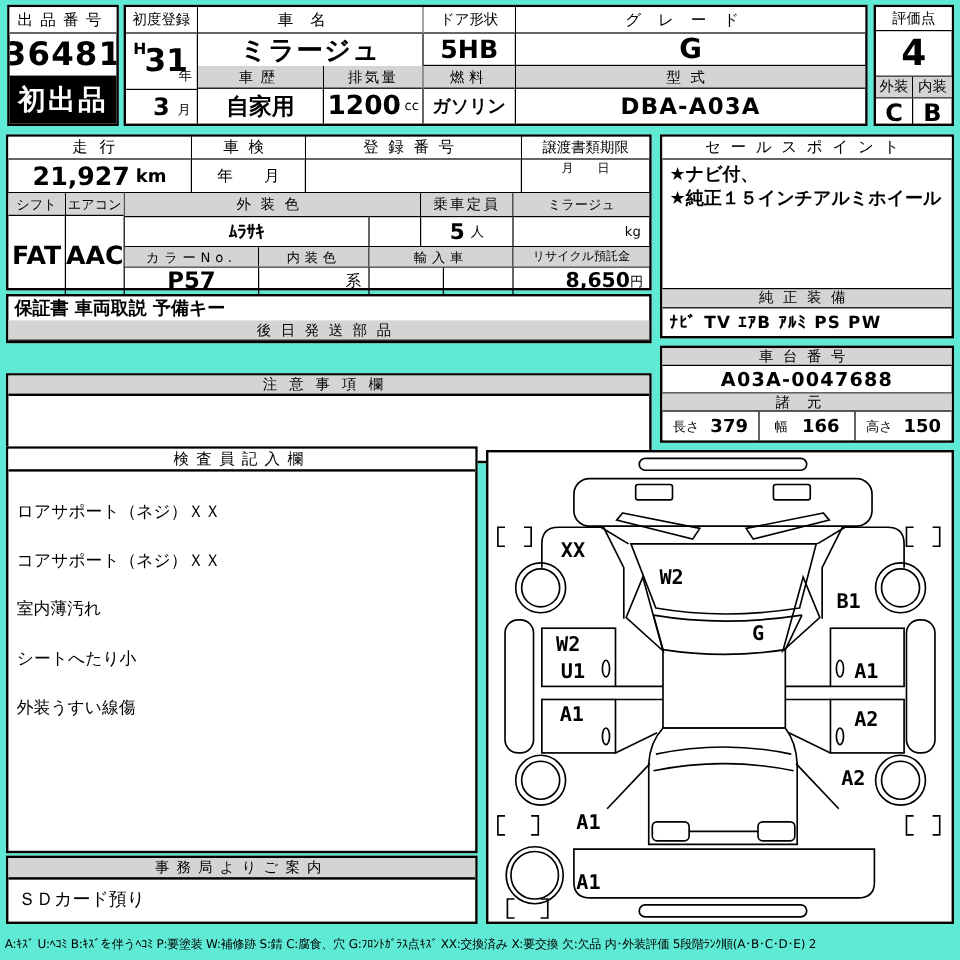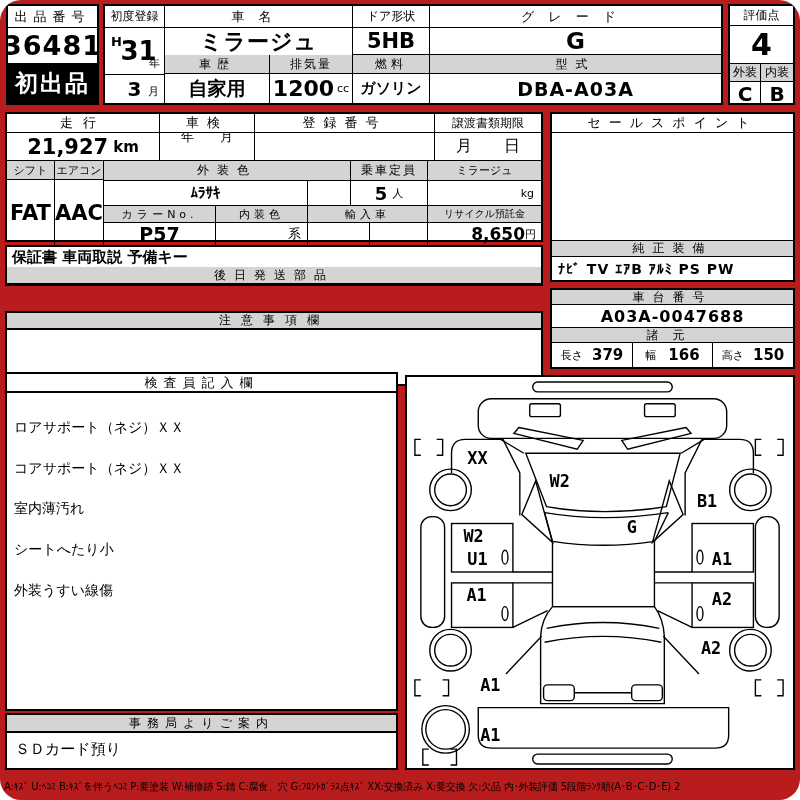--- a/index.html
+++ b/index.html
@@ -1,17 +1,17 @@
 <!DOCTYPE html>
 <html><head>
 <meta charset="utf-8">
 <style>
   html,body{margin:0;padding:0;background:#fff;}
   body{font-family:"DejaVu Sans","Liberation Sans",sans-serif;color:#000;}
-  #sheet{position:relative;width:800px;height:800px;background:#b91c1c;overflow:hidden;border-radius:21px;}
+  #sheet{position:relative;width:800px;height:800px;background:#5eead4;overflow:hidden;}
   .box{position:absolute;border:2px solid #000;box-sizing:border-box;background:#fff;}
   .row{display:flex;}
   .cell{box-sizing:border-box;display:flex;align-items:center;justify-content:center;overflow:hidden;}
   .col{display:flex;flex-direction:column;box-sizing:border-box;}
   .br{border-right:1px solid #000;}
   .bb{border-bottom:1px solid #000;}
   .hdr{background:#fff;font-size:13px;font-weight:normal;}
   .ghdr{background:#d4d4d4;font-size:12px;font-weight:normal;}
   .ls2{letter-spacing:2px;} .ls4{letter-spacing:4px;} .ls6{letter-spacing:6px;}
   .ls8{letter-spacing:8px;} .ls10{letter-spacing:10px;} .ls14{letter-spacing:14px;}
@@ -98,29 +98,29 @@
     <div class="row">
       <div class="col br" style="width:153px;">
         <div class="cell hdr bb ls10" style="height:19px;">走行</div>
         <div class="cell" style="height:27px;">
           <span class="b" style="font-size:21px;">21,927</span>
           <span class="b" style="font-size:15px;margin-left:5px;">km</span>
         </div>
       </div>
       <div class="col br" style="width:95px;">
         <div class="cell hdr bb ls8" style="height:19px;">車検</div>
-        <div class="cell" style="height:27px;font-size:13px;align-items:flex-end;padding-bottom:14px;">年　　月</div>
+        <div class="cell" style="height:27px;font-size:13px;align-items:flex-end;padding-bottom:4px;">年　　月</div>
       </div>
       <div class="col br" style="width:180px;">
         <div class="cell hdr bb ls8" style="height:19px;">登録番号</div>
         <div class="cell" style="height:27px;"></div>
       </div>
       <div class="col" style="flex:1;">
         <div class="cell hdr bb" style="height:19px;font-size:12px;">譲渡書類期限</div>
-        <div class="cell" style="height:27px;font-size:16px;align-items:flex-end;padding-bottom:3px;">月　　日</div>
+        <div class="cell" style="height:27px;font-size:10px;align-items:flex-end;padding-bottom:13px;">月　　日</div>
       </div>
     </div>
     <div class="row" style="border-top:1px solid #000;flex:1;">
       <div class="col br" style="width:48px;">
         <div class="cell ghdr bb" style="height:19px;font-size:11px;">シフト</div>
         <div class="cell b" style="flex:1;font-size:21px;">FAT</div>
       </div>
       <div class="col br" style="width:49px;">
         <div class="cell ghdr bb" style="height:19px;font-size:11px;">エアコン</div>
         <div class="cell b" style="flex:1;font-size:21px;">AAC</div>
@@ -158,20 +158,22 @@
             <span class="small">円</span>
           </div>
         </div>
       </div>
     </div>
   </div>
 
   <div class="box" style="left:550px;top:112px;width:245px;height:170px;">
     <div class="cell hdr bb ls8" style="height:19px;">セールスポイント</div>
     <div style="height:107px;padding:2px 6px;box-sizing:border-box;">
+      <div class="b" style="font-size:15px;line-height:1.35;">★ナビ付、</div>
+      <div class="b" style="font-size:15px;line-height:1.35;">★純正１５インチアルミホイール</div>
     </div>
     <div class="cell ghdr ls8" style="height:17px;border-top:1px solid #000;border-bottom:1px solid #000;">純正装備</div>
     <div class="cell b left" style="height:23px;font-size:14px;padding-left:6px;letter-spacing:1px;">ﾅﾋﾞ TV ｴｱB ｱﾙﾐ PS PW</div>
   </div>
 
   <div class="box" style="left:5px;top:245px;width:538px;height:41px;">
     <div class="cell b left" style="height:20px;font-size:15px;padding-left:5px;">保証書 車両取説 予備キー</div>
     <div class="cell ghdr bb ls8" style="height:17px;">後日発送部品</div>
   </div>
 

